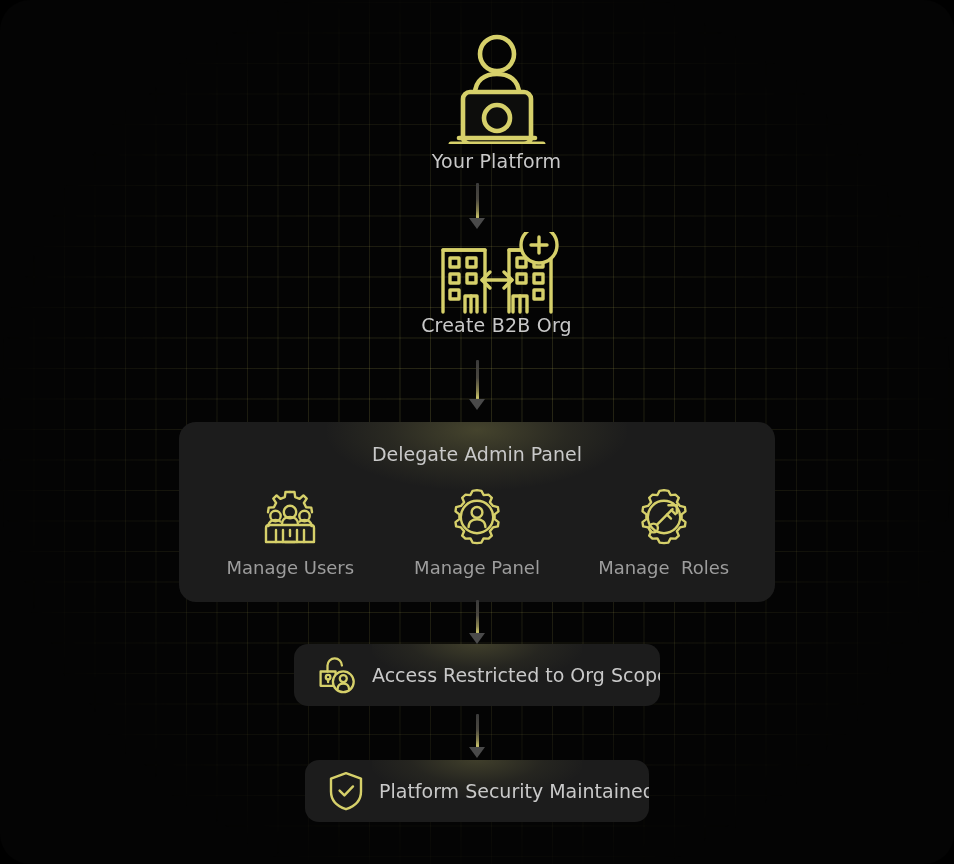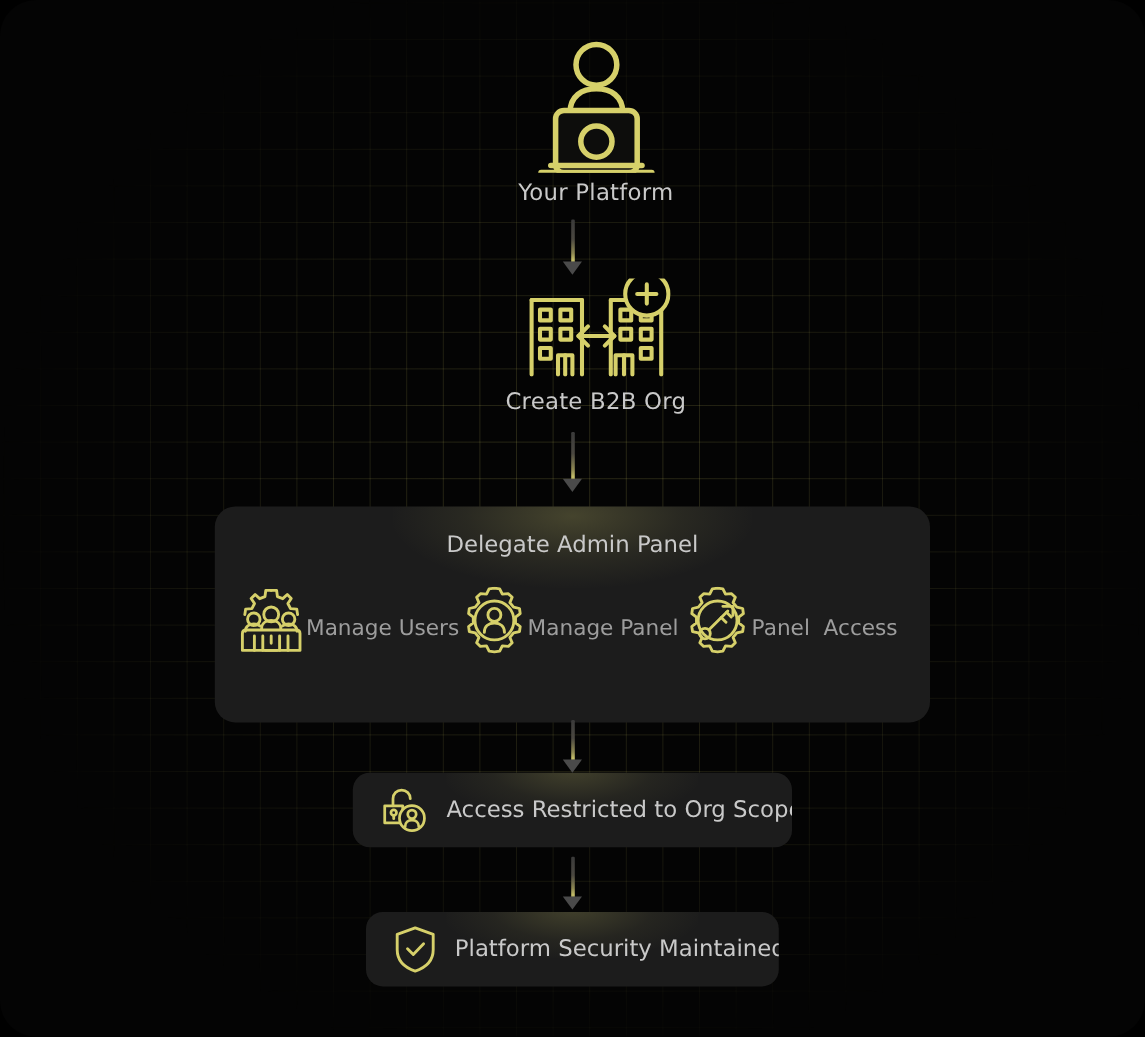--- a/index.html
+++ b/index.html
@@ -117,21 +117,21 @@
   #admin-items {
     position: relative;
     display: flex;
     justify-content: space-around;
     align-items: flex-start;
     margin-top: 24px;
     padding: 0 18px;
   }
   .admin-item {
     display: flex;
-    flex-direction: row;
+    flex-direction: column;
     align-items: center;
     width: 200px;
   }
   .admin-item-label {
     margin-top: 12px;
     color: #9d9d9d;
     font-size: 18px;
     white-space: pre;
   }
 
@@ -223,21 +223,21 @@
           <path d="M85 64 V80"></path>
 
           <path d="M55 40 L47 48 L55 56"></path>
           <path d="M69 40 L77 48 L69 56"></path>
           <path d="M47 48 H77"></path>
 
           <circle cx="104" cy="13" r="18" fill="#040404"></circle>
           <path d="M104 5 V21 M96 13 H112"></path>
         </svg>
       </span>
-      <span class="node-label" style="margin-top:10px;">Create B2B Org</span>
+      <span class="node-label" style="">Create B2B Org</span>
     </div>
 
     <div class="connector" style="top:360px; height:50px;">
       <div class="stem"></div>
         <div class="head"></div>
     </div>
 
     <div id="admin-panel">
       <div id="admin-panel-glow"></div>
 
@@ -298,21 +298,21 @@
                        L12.0 18.9 L15.1 15.0 L13.2 10.4 L16.4 7.2 L21.4 7.6 L23.6 3.1 Z" transform="translate(0,-1.2) scale(1,0.96)"></path>
               <circle cx="28" cy="28" r="16.2"></circle>
 
               <circle cx="17.5" cy="39" r="4.4"></circle>
               <path d="M20.8 35.8 L36.5 20.1"></path>
               <path d="M31.0 25.6 L35.0 29.6"></path>
               <path d="M35.4 21.2 L39.4 25.2"></path>
               <path d="M32.4 16.3 L40.8 16.3 L40.8 24.0"></path>
             </svg>
           </span>
-          <span class="admin-item-label">Panel  Access</span>
+          <span class="admin-item-label">Manage  Roles</span>
         </div>
 
       </div>
     </div>
 
     <div class="connector" style="top:600px; height:44px;">
       <div class="stem"></div>
         <div class="head"></div>
     </div>
 

